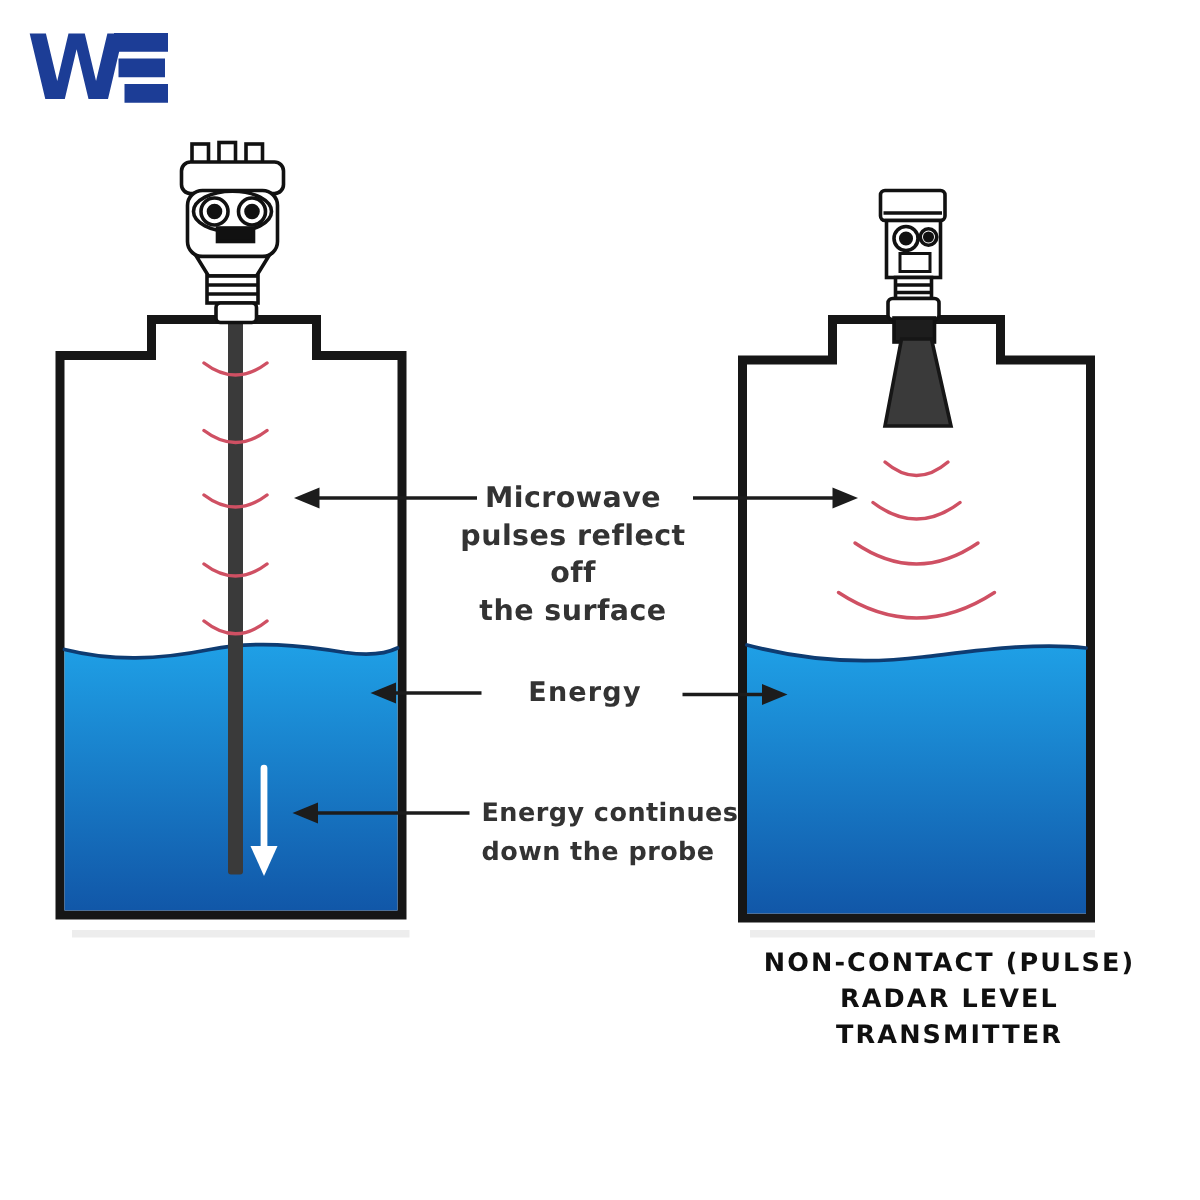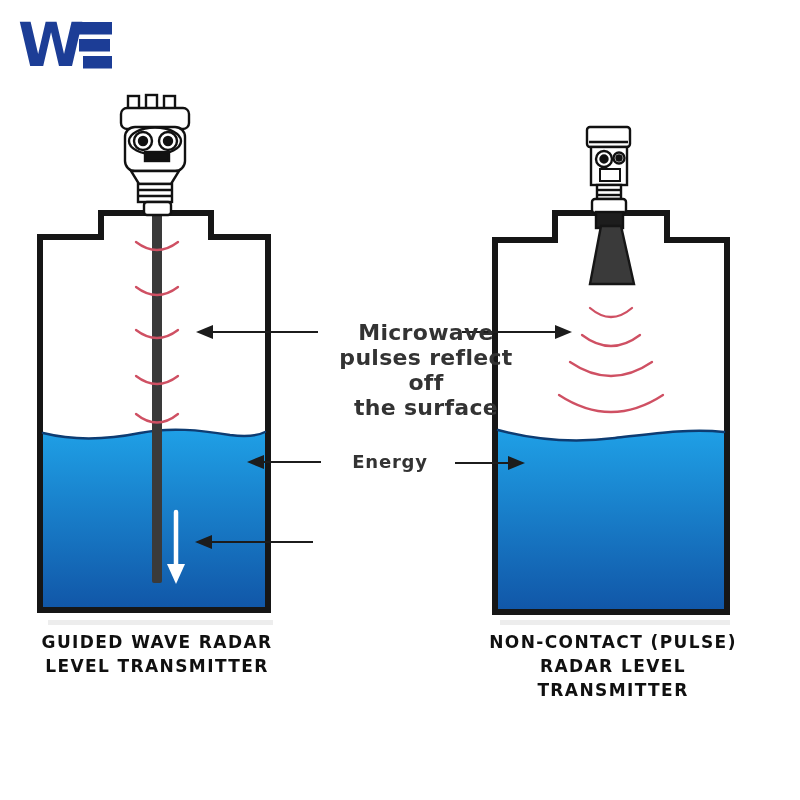--- a/index.html
+++ b/index.html
@@ -1,27 +1,27 @@
 <!DOCTYPE html>
 <html><head>
 <meta charset="utf-8">
 <style>
   html,body{margin:0;padding:0;background:#ffffff;}
   .canvas{position:relative;width:800px;height:800px;background:#ffffff;overflow:hidden;
           font-family:"DejaVu Sans",sans-serif;}
   .layer{position:absolute;left:0;top:0;}
   .label{position:absolute;color:#333;font-weight:700;white-space:pre-line;}
   .lbl-center{text-align:center;}
-  .lbl-microwave{left:292px;top:320px;width:180px;font-size:22px;line-height:25px;letter-spacing:.3px;margin-left:44px;}
+  .lbl-microwave{left:292px;top:320px;width:180px;font-size:19px;line-height:25px;letter-spacing:.3px;}
   .lbl-media{left:330px;top:451px;width:120px;font-size:18px;letter-spacing:.8px;}
   .lbl-energy{left:321px;top:529px;width:180px;font-size:17px;line-height:26px;letter-spacing:.3px;text-align:left;}
   .caption{position:absolute;color:#101010;font-weight:700;white-space:pre-line;text-align:center;
            font-size:17px;line-height:24px;letter-spacing:1.4px;}
   .cap-left{left:20px;top:630px;width:274px;}
-  .cap-right{left:465px;top:630px;width:296px;}
+  .cap-right{left:485px;top:630px;width:296px;}
   .logo{position:absolute;left:18px;top:20px;width:110px;height:60px;}
 </style>
 </head>
 <body>
 
 <div class="canvas">
 
   <svg class="logo" viewBox="0 0 110 60">
     <text x="0" y="46" font-family="DejaVu Sans, sans-serif" font-size="60" font-weight="800" fill="#1c3d96">W</text>
     <g fill="#1c3d96">
@@ -137,19 +137,19 @@
         <line x1="313" y1="542" x2="210" y2="542"></line>
         <polygon points="195,542 212,535 212,549" stroke="none" fill="#1c1c1c"></polygon>
       </g>
     </g>
   </svg>
 
   <div class="label lbl-center lbl-microwave">Microwave
 pulses reflect off
 the surface</div>
   <div class="label lbl-center lbl-media">Energy</div>
+  <div class="label lbl-energy">Energy continues
+down the probe</div>
 
-  <div class="caption cap-left">GUIDED WAVE RADAR
-LEVEL TRANSMITTER</div>
   <div class="caption cap-right">NON-CONTACT (PULSE)
 RADAR LEVEL TRANSMITTER</div>
 
 </div>
 
 </body></html>

